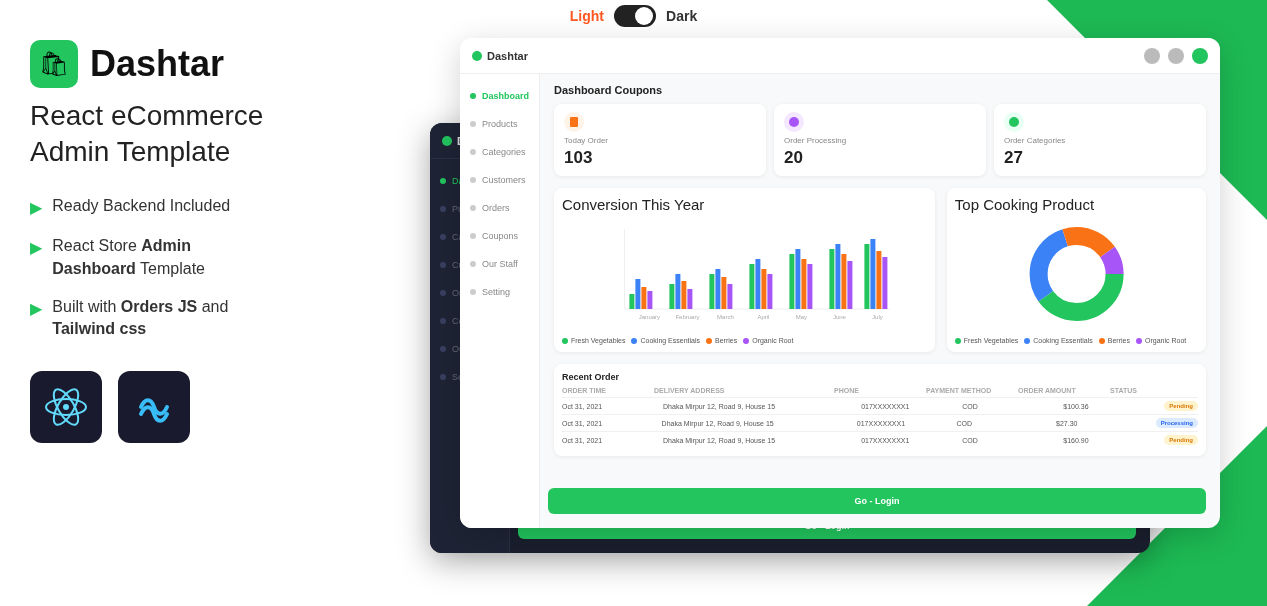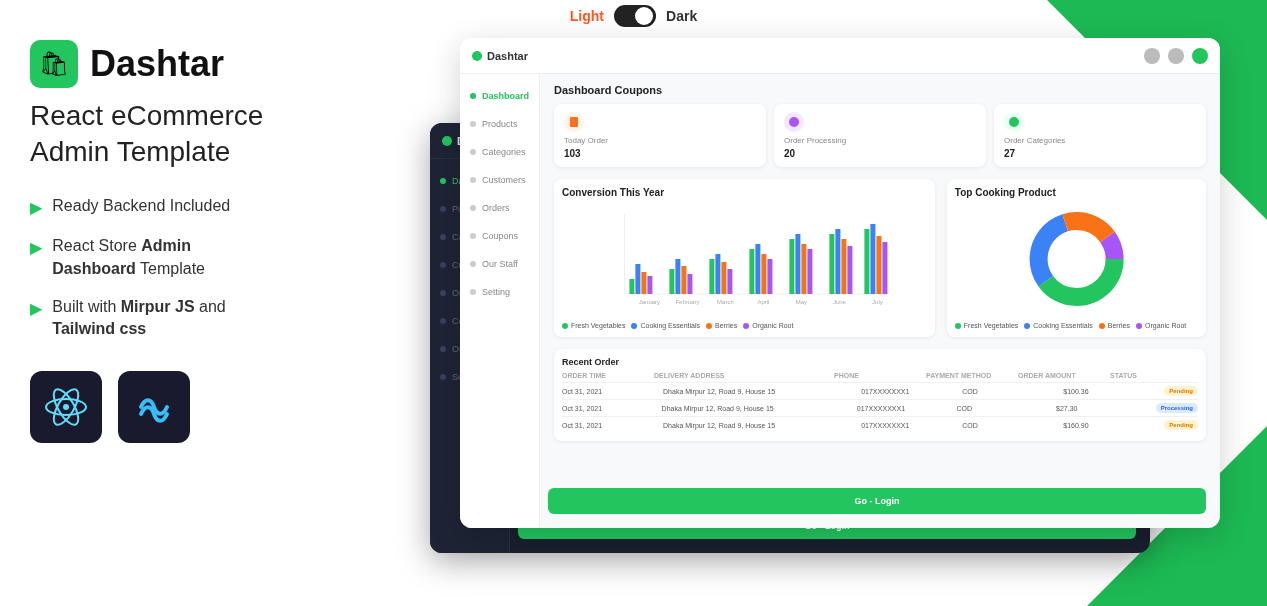--- a/index.html
+++ b/index.html
@@ -272,21 +272,21 @@
       border-radius: 8px;
       padding: 8px 10px;
       box-shadow: 0 1px 4px rgba(0,0,0,0.07);
     }
     .stat-card-label {
       font-size: 8px;
       color: #888;
       margin-bottom: 3px;
     }
     .stat-card-value {
-      font-size: 10px;
+      font-size: 17px;
       font-weight: 700;
       color: #222;
     }
     .stat-card-icon {
       width: 20px; height: 20px;
       border-radius: 50%;
       margin-bottom: 4px;
       display: flex; align-items: center; justify-content: center;
     }
     .sc-orange { background: #fff3e8; }
@@ -306,22 +306,22 @@
       padding: 8px;
       box-shadow: 0 1px 4px rgba(0,0,0,0.07);
     }
     .chart-bar-area {
       flex: 1.2;
     }
     .chart-donut-area {
       flex: 0.8;
     }
     .chart-title {
-      font-size: 10px;
-      font-weight: 700;
+      font-size: 15px;
+      font-weight: 400;
       color: #222;
       margin-bottom: 6px;
     }
 
     
     .bar-chart-svg {
       width: 100%;
       height: 110px;
     }
 
@@ -557,21 +557,21 @@
     <li>
       <span class="arrow">▶</span>
       <span>Ready Backend Included</span>
     </li>
     <li>
       <span class="arrow">▶</span>
       <span>React Store <strong>Admin<br>Dashboard</strong> Template</span>
     </li>
     <li>
       <span class="arrow">▶</span>
-      <span>Built with <strong>Mirpur JS</strong> and<br><strong>Tailwind css</strong></span>
+      <span>Built with <strong>Orders JS</strong> and<br><strong>Tailwind css</strong></span>
     </li>
   </ul>
   <div class="tech-icons">
     <div class="tech-icon-box">
 
       <svg class="react-icon" viewBox="0 0 46 46" fill="none">
         <ellipse cx="23" cy="23" rx="20" ry="8" stroke="#61dafb" stroke-width="2" fill="none"></ellipse>
         <ellipse cx="23" cy="23" rx="20" ry="8" stroke="#61dafb" stroke-width="2" fill="none" transform="rotate(60 23 23)"></ellipse>
         <ellipse cx="23" cy="23" rx="20" ry="8" stroke="#61dafb" stroke-width="2" fill="none" transform="rotate(120 23 23)"></ellipse>
         <circle cx="23" cy="23" r="3" fill="#61dafb"></circle>

